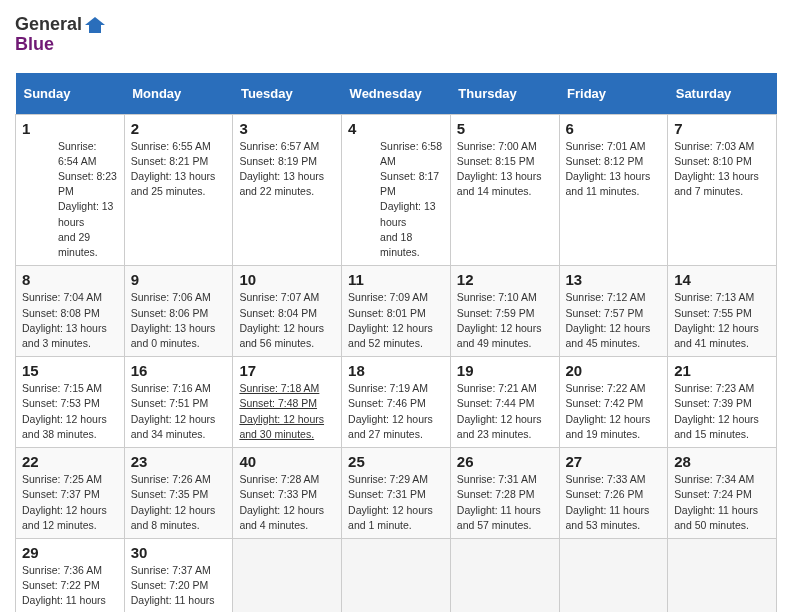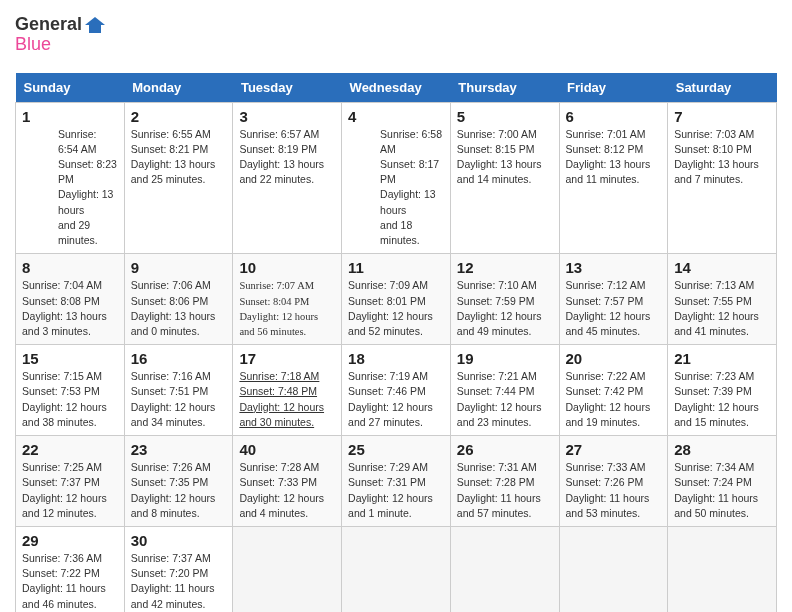--- a/index.html
+++ b/index.html
@@ -35,21 +35,21 @@
     }
     table {
       width: 100%;
       border-collapse: collapse;
       table-layout: fixed;
     }
     thead th {
       background-color: #2a6ebb;
       color: white;
       text-align: left;
-      padding: 7px 8px;
+      padding: 13px 8px;
       font-size: 13px;
       font-weight: bold;
     }
     tbody td {
       border: 1px solid #ccc;
       vertical-align: top;
       padding: 5px 6px;
       font-size: 11px;
       color: #333;
       background: #fff;
@@ -79,21 +79,21 @@
 
 <div class="header">
   <div class="logo">
   <div style="display:flex;flex-direction:column;line-height:1.1;">
     <div style="display:flex;align-items:center;gap:2px;">
       <span style="font-size:18px;font-weight:bold;color:#333;">General</span>
       <svg width="22" height="18" viewBox="0 0 22 18" xmlns="http://www.w3.org/2000/svg">
         <polygon points="11,1 21,9 17,9 17,17 5,17 5,9 1,9" fill="#2a6ebb"></polygon>
       </svg>
     </div>
-    <span style="font-size:18px;font-weight:normal;color:#ec4899;">Blue</span>
+    <span style="font-size:18px;font-weight:bold;color:#701a75;">Blue</span>
   </div>
 </div>
   <div class="title-area">
     <div class="month-title"></div>
     <div class="location-title"></div>
   </div>
 </div>
 
 <table>
   <thead>
@@ -169,21 +169,21 @@
         </td>
         <td>
           <span class="day-number">9</span>
           <div class="day-info" style="white-space: pre-line;">Sunrise: 7:06 AM
 Sunset: 8:06 PM
 Daylight: 13 hours
 and 0 minutes.</div>
         </td>
         <td>
           <span class="day-number">10</span>
-          <div class="day-info" style="white-space: pre-line; font-family: Liberation Serif, serif;">Sunrise: 7:07 AM
+          <div class="day-info" style="white-space: pre-line;">Sunrise: 7:07 AM
 Sunset: 8:04 PM
 Daylight: 12 hours
 and 56 minutes.</div>
         </td>
         <td>
           <span class="day-number">11</span>
           <div class="day-info" style="white-space: pre-line;">Sunrise: 7:09 AM
 Sunset: 8:01 PM
 Daylight: 12 hours
 and 52 minutes.</div>

